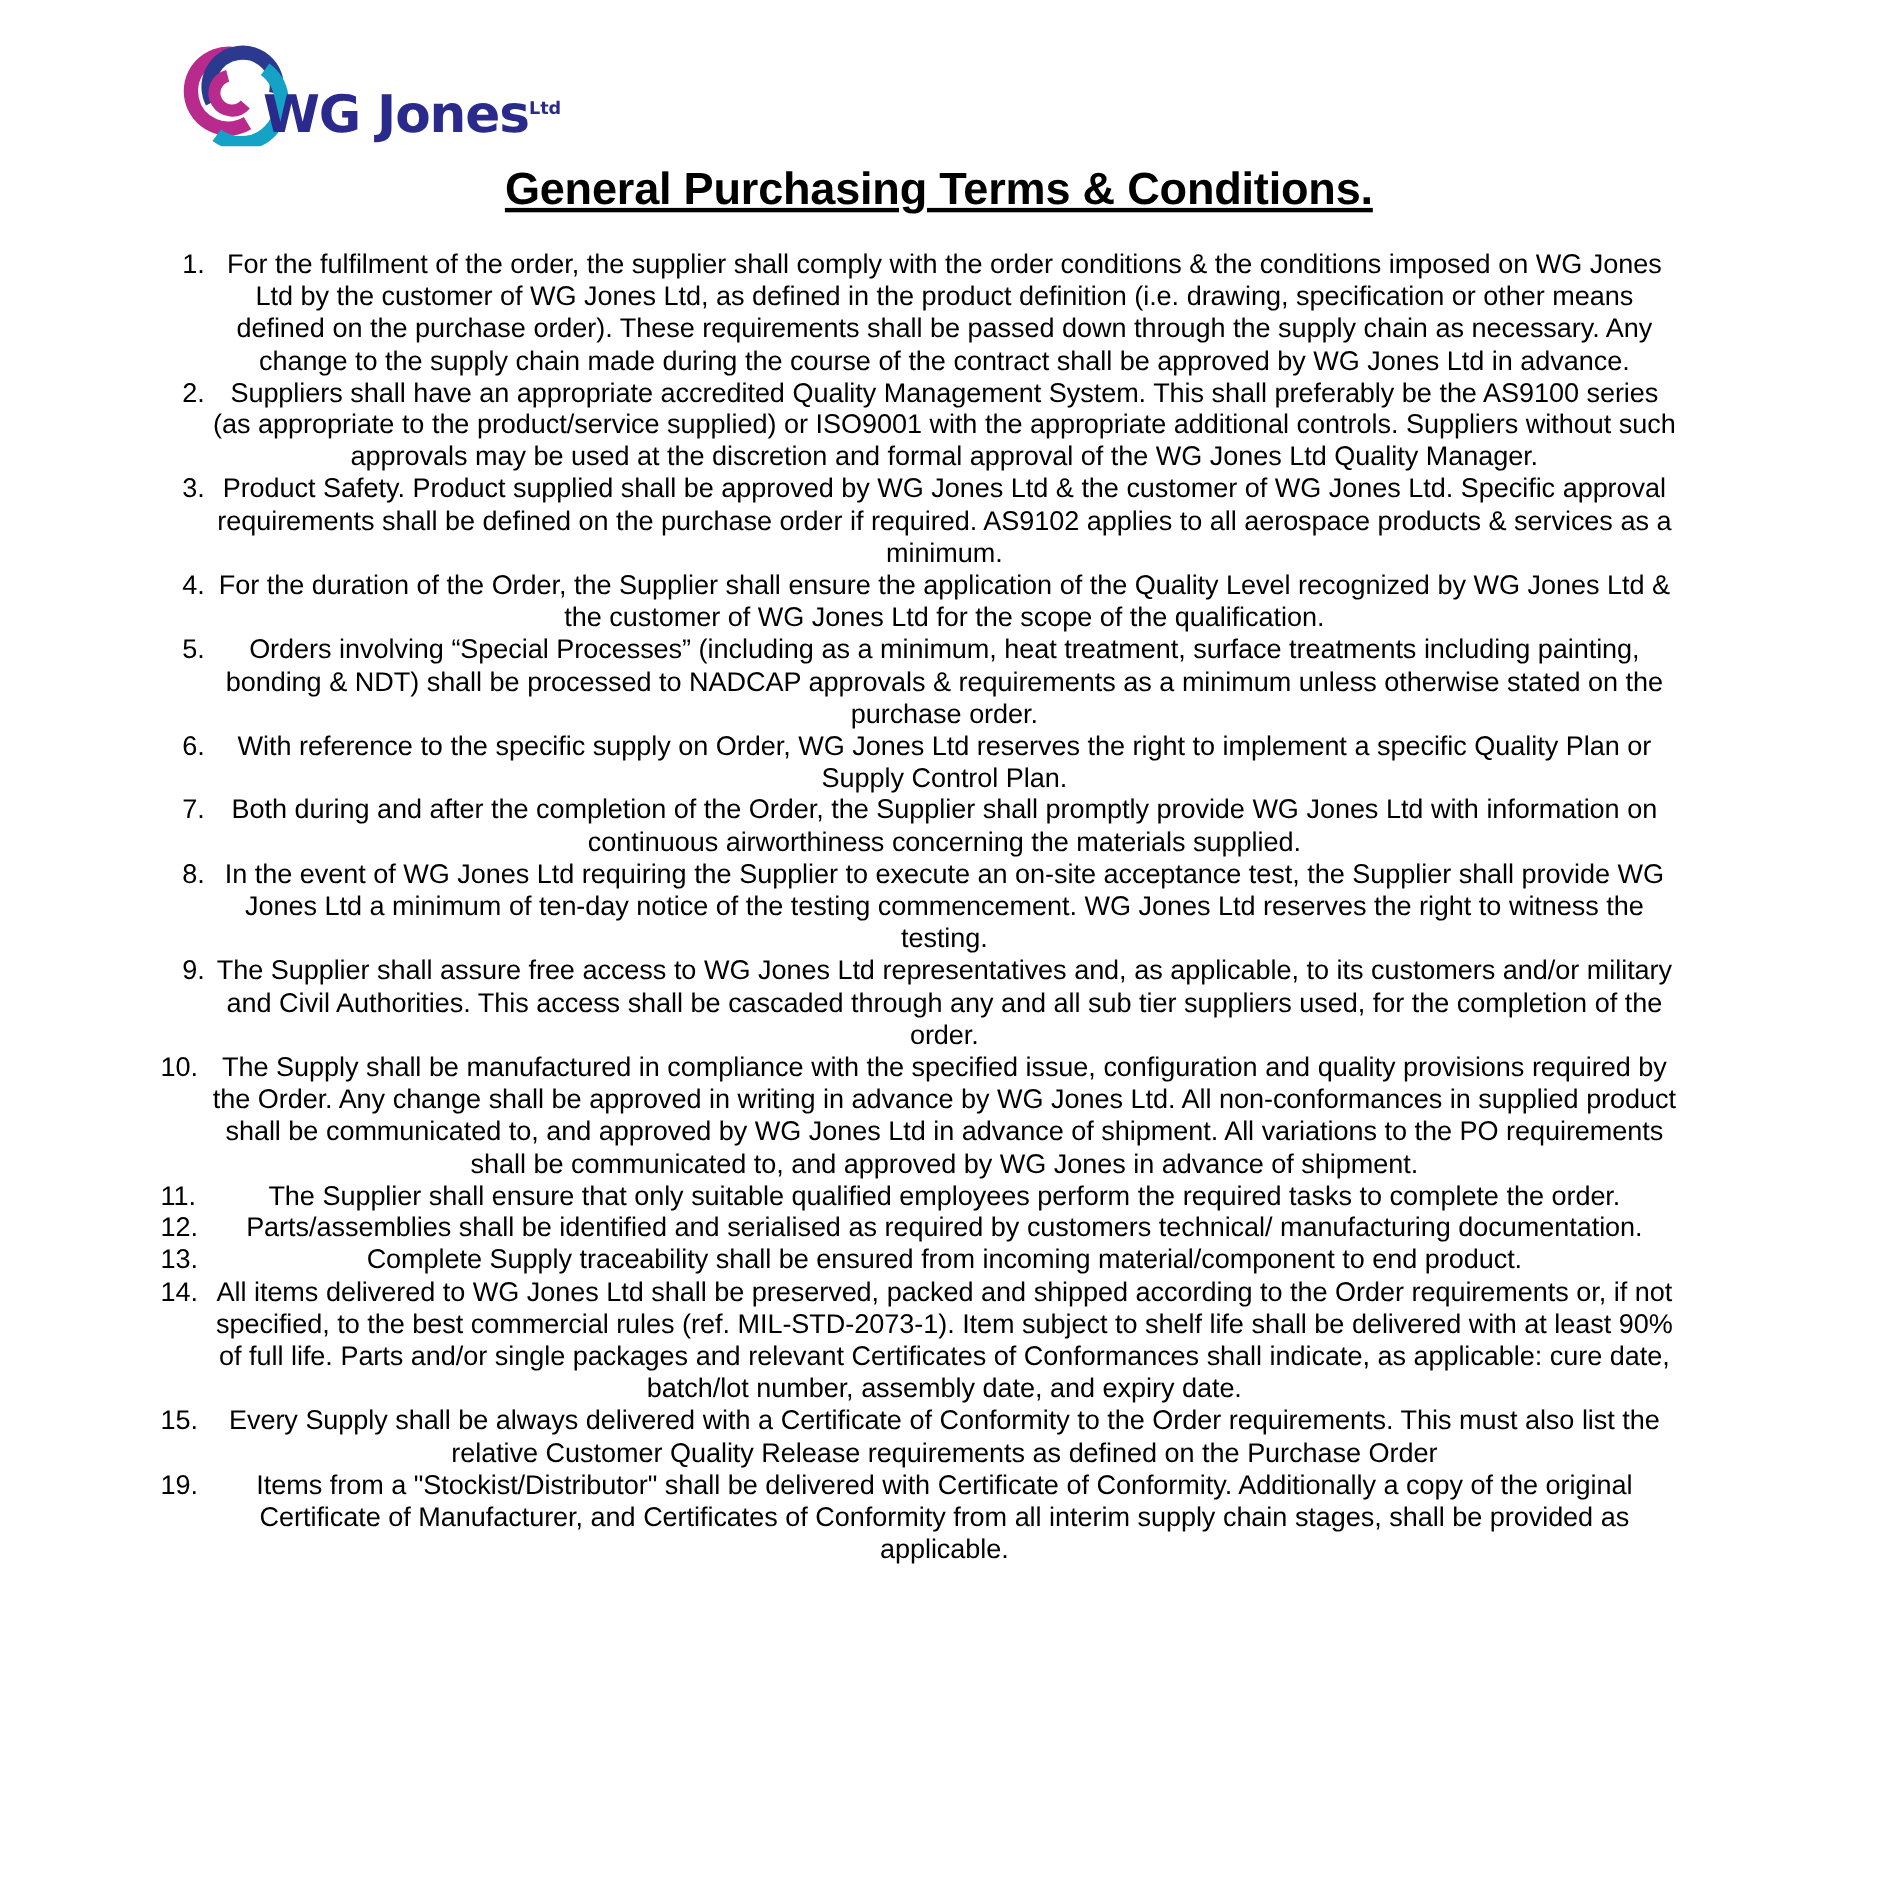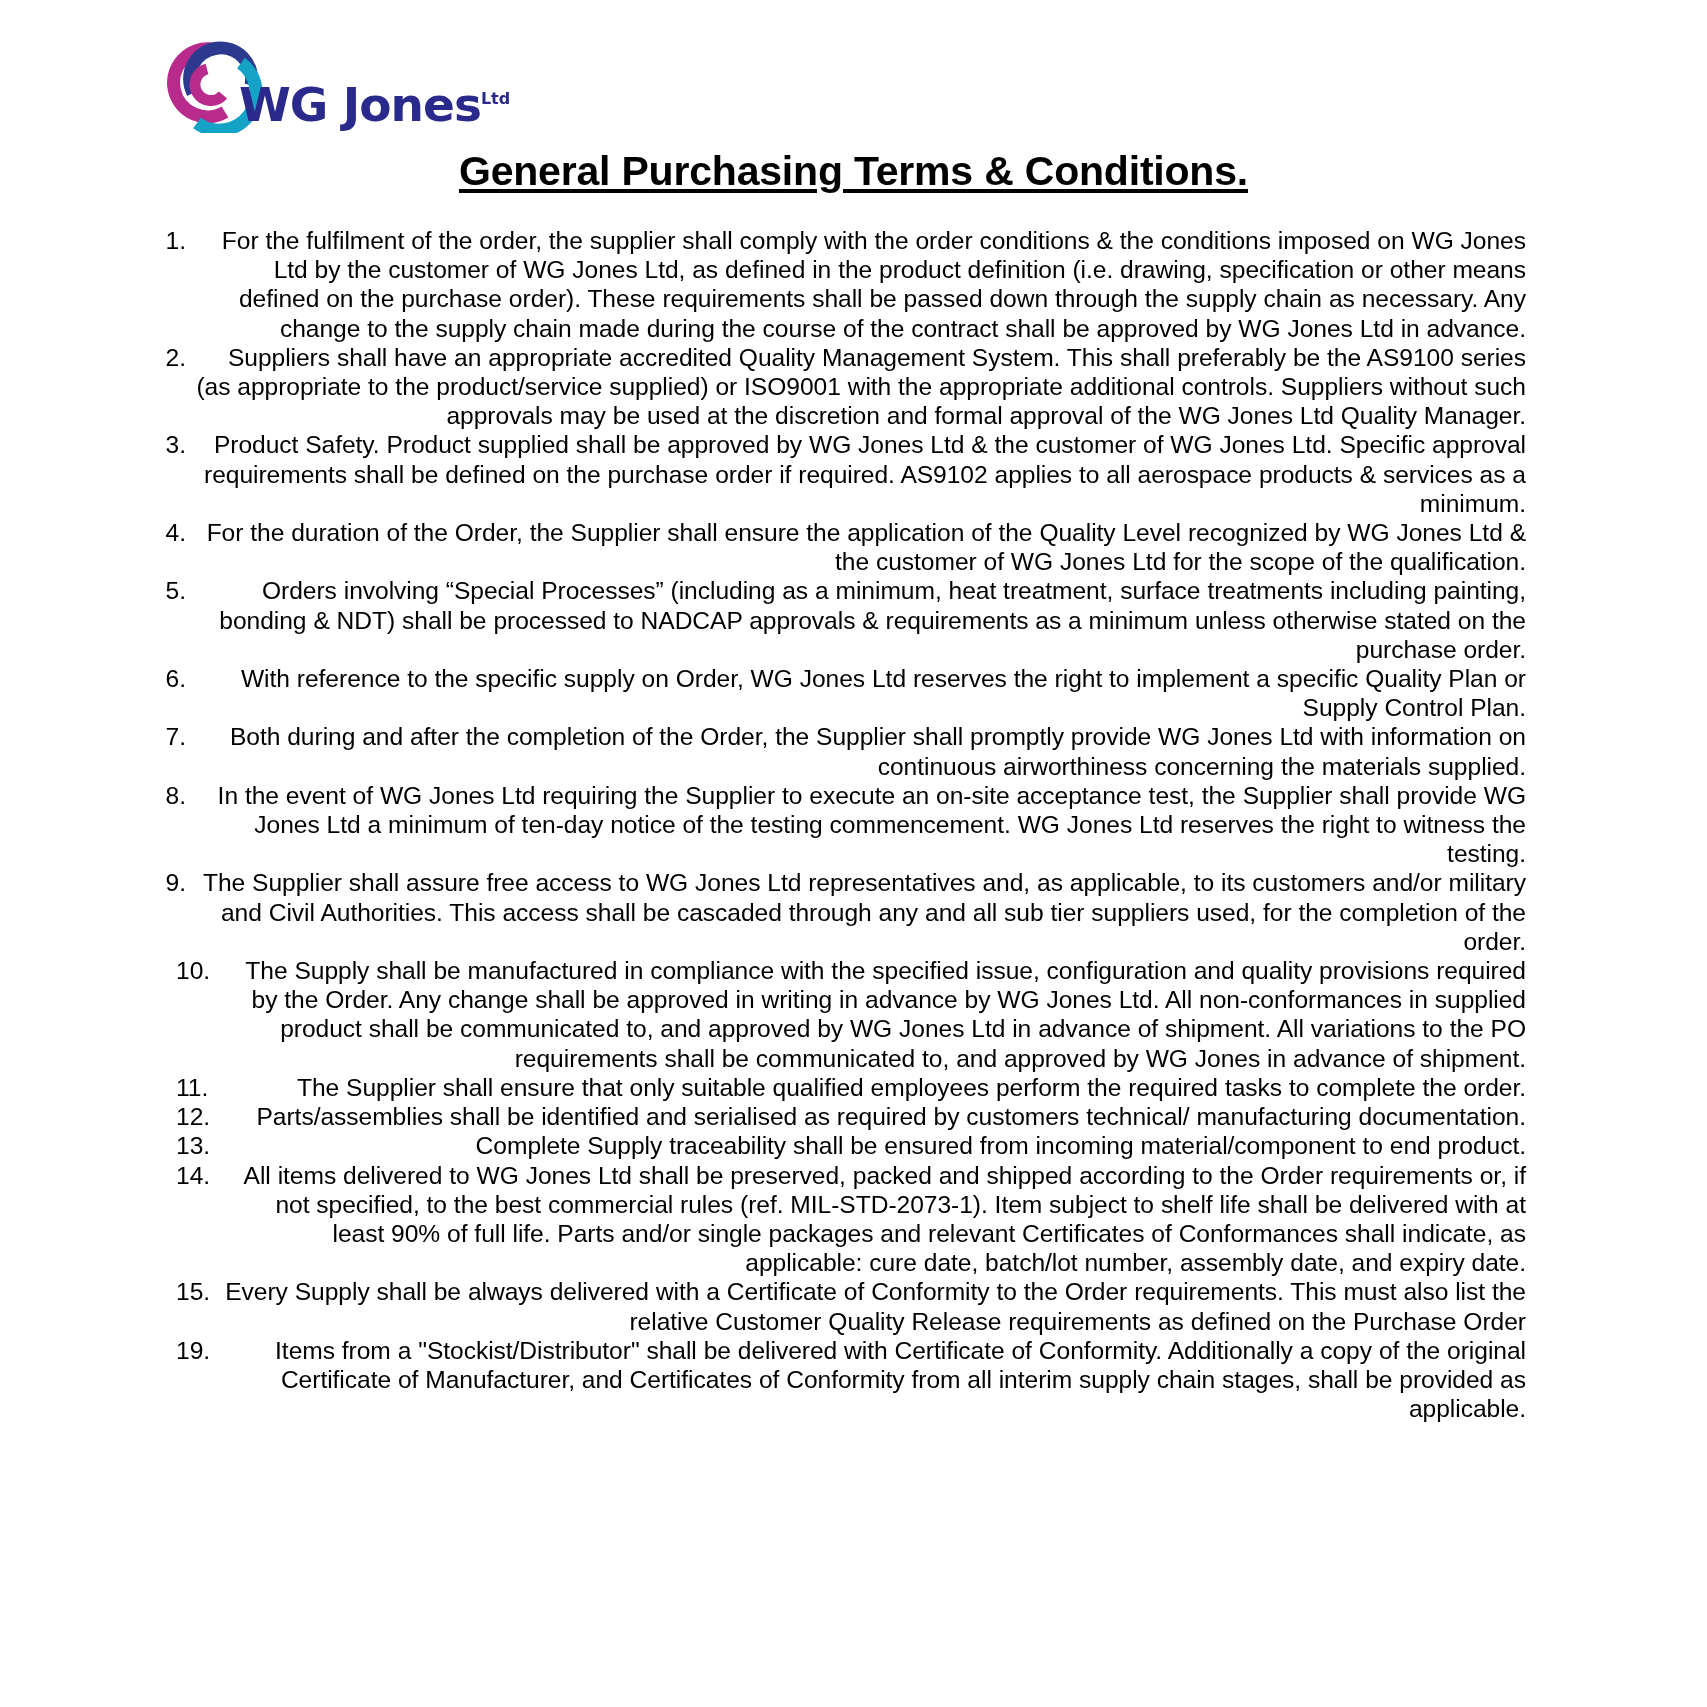--- a/index.html
+++ b/index.html
@@ -95,28 +95,27 @@
   .term-num {
     flex: 0 0 auto;
     width: 40px;
     text-align: right;
     padding-right: 5px;
     white-space: nowrap;
   }
   .term-text {
     flex: 1 1 auto;
     padding-left: 0px;
-    text-align: right;
+    text-align: center;
     word-spacing: 0.1px;
   }
   .term-row.wide .term-num {
     width: 45px;
     padding-right: 0px;
     text-align: left;
-    margin-left: 30px;
   }
 </style>
 </head>
 <body>
 
 <div class="page">
 
   <div class="logo-block">
     <div class="logo-mark">
       <svg width="100" height="100" viewBox="0 0 100 100" xmlns="http://www.w3.org/2000/svg">

